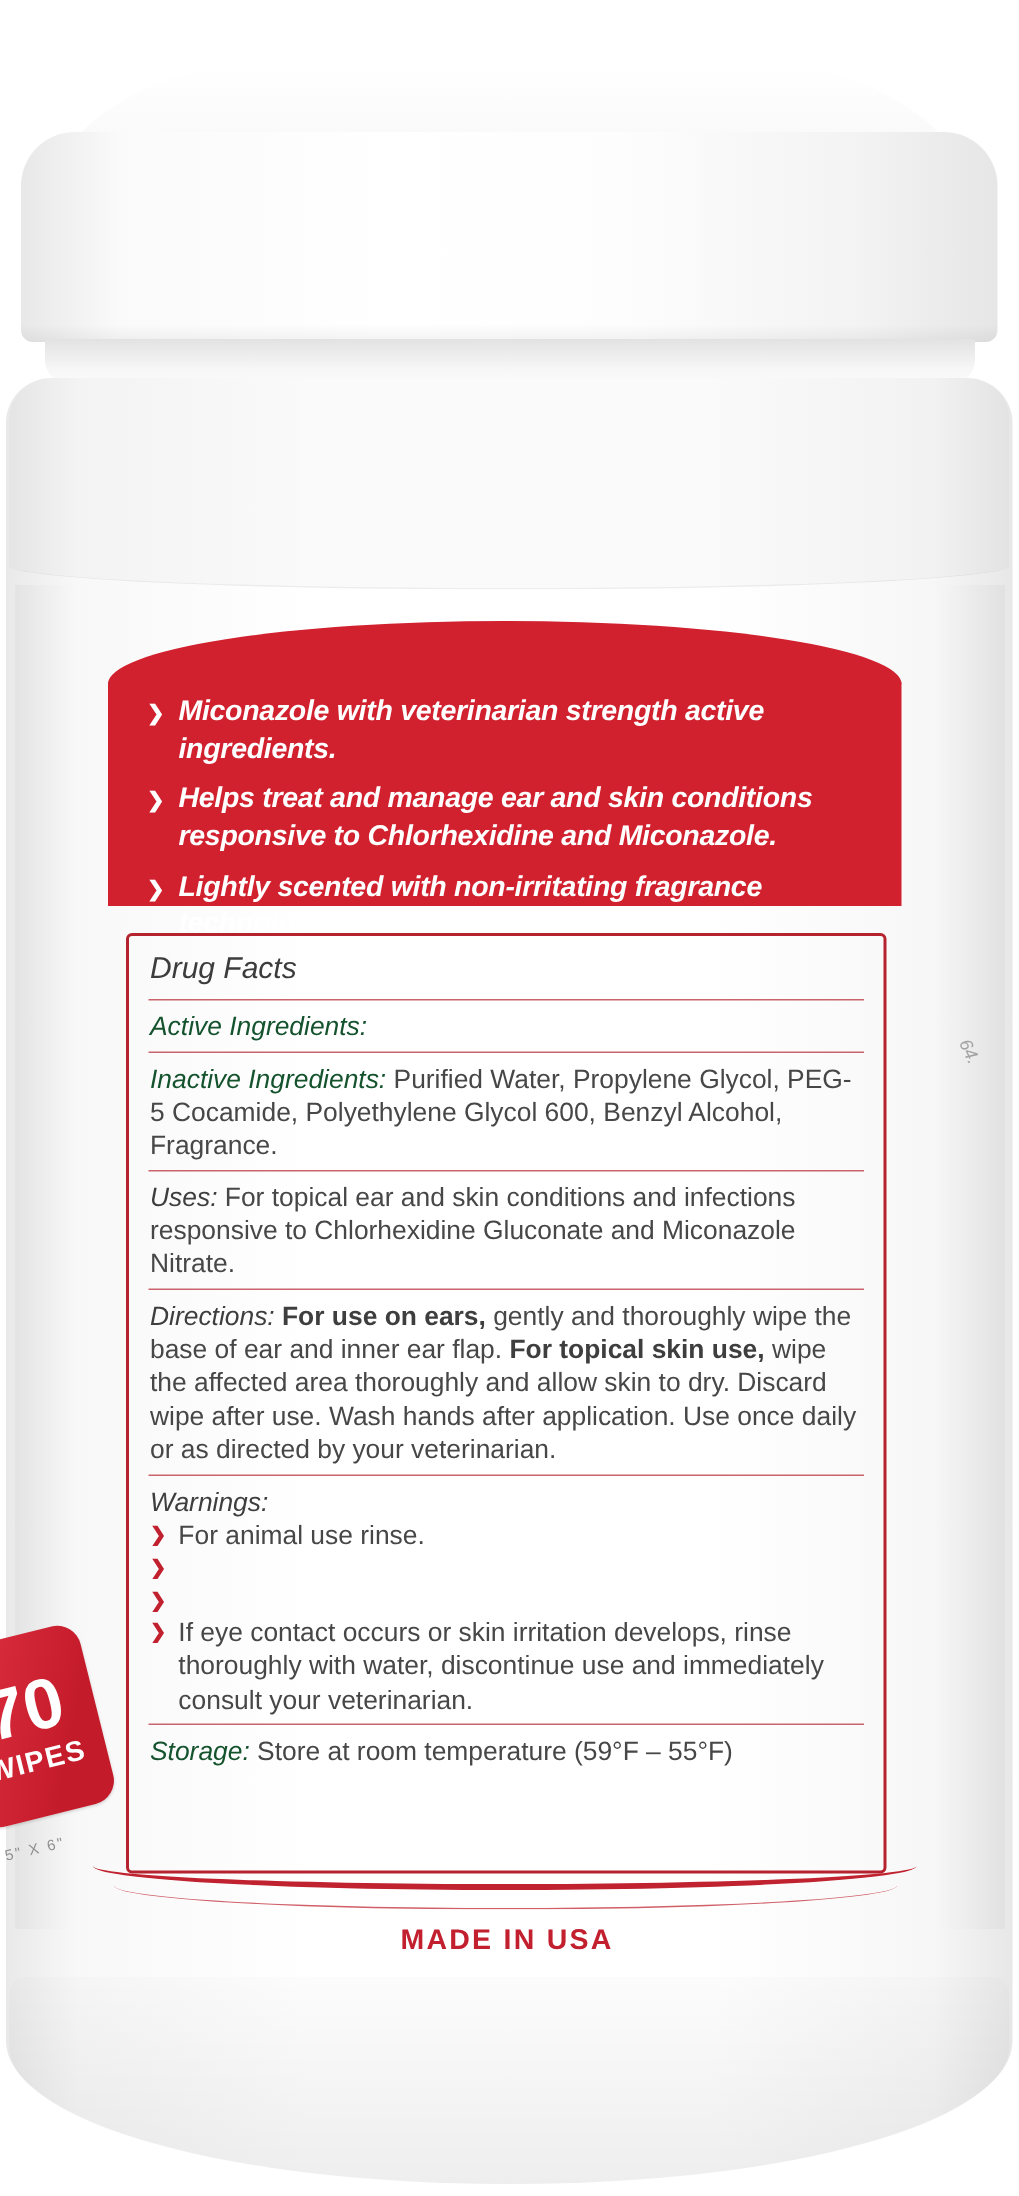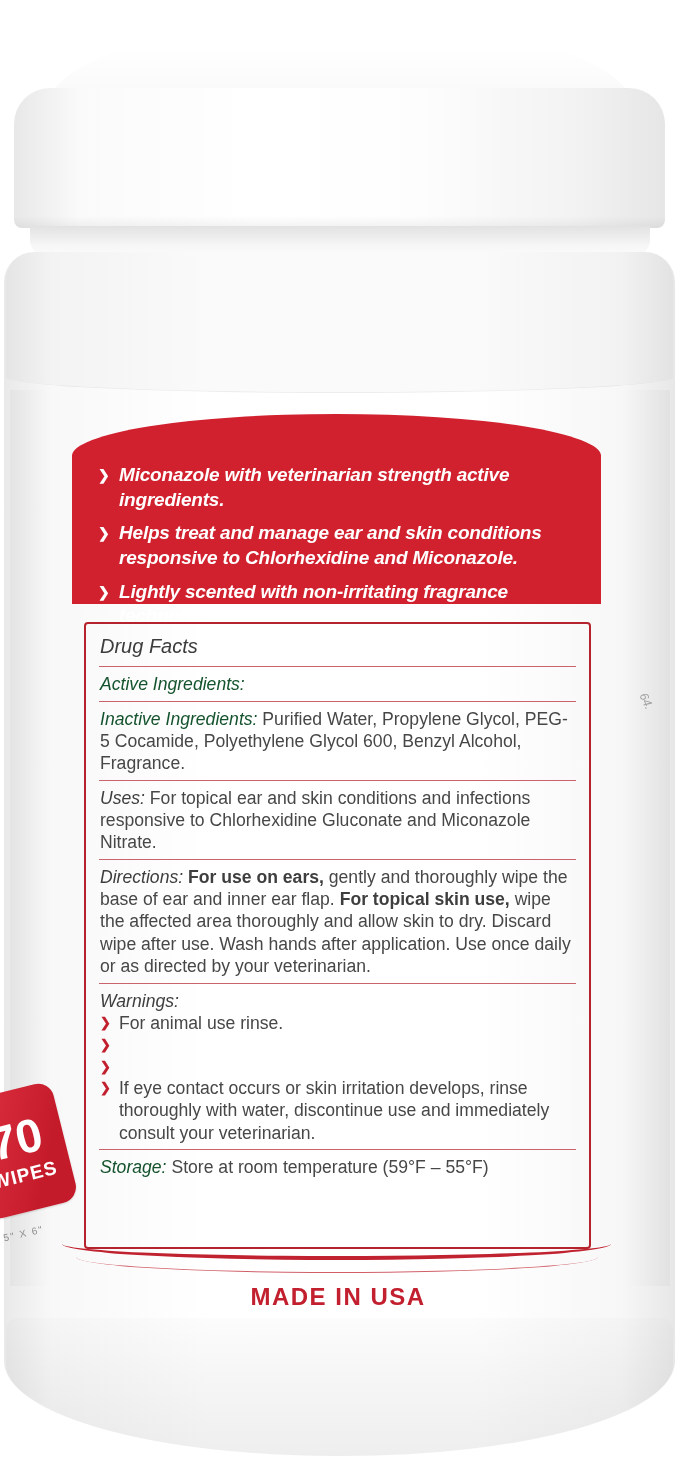--- a/index.html
+++ b/index.html
@@ -52,21 +52,21 @@
   .bold{font-weight:bold;color:#3e3e3e;}
   .warn-item{display:flex;gap:8px;}
   .warn-chev{color:#c1202e;font-weight:bold;font-style:normal;font-size:13px;line-height:1.65;flex:0 0 10px;}
 
   
   .band1{position:absolute;left:62px;top:1238px;width:549px;height:18px;
     border-bottom:4px solid #c0222f;border-radius:0 0 50% 50% / 0 0 16px 16px;}
   .band2{position:absolute;left:76px;top:1252px;width:522px;height:20px;
     border-bottom:1px solid #d05f68;border-radius:0 0 50% 50% / 0 0 16px 16px;}
   .madein{position:absolute;left:60px;top:1283px;width:556px;text-align:center;
-    color:#c2202f;font-weight:bold;font-size:24px;letter-spacing:1.5px;}
+    color:#c2202f;font-weight:bold;font-size:19px;letter-spacing:1.5px;}
 
   
   .badge{position:absolute;left:-28px;top:1090px;width:94px;height:122px;
     background:linear-gradient(115deg,#e23344,#c41b2a 72%);border-radius:16px;
     transform:rotate(-14deg);display:flex;flex-direction:column;align-items:center;
     justify-content:center;color:#ffffff;font-weight:bold;box-shadow:0 1px 2px rgba(0,0,0,0.15);}
   .badge-count{font-size:47px;line-height:1;}
   .badge-unit{font-size:19px;letter-spacing:1px;margin-top:3px;}
   .badge-size{position:absolute;left:3px;top:1228px;transform:rotate(-13deg);
     font-size:10px;color:#8f8f8f;letter-spacing:1.5px;}

